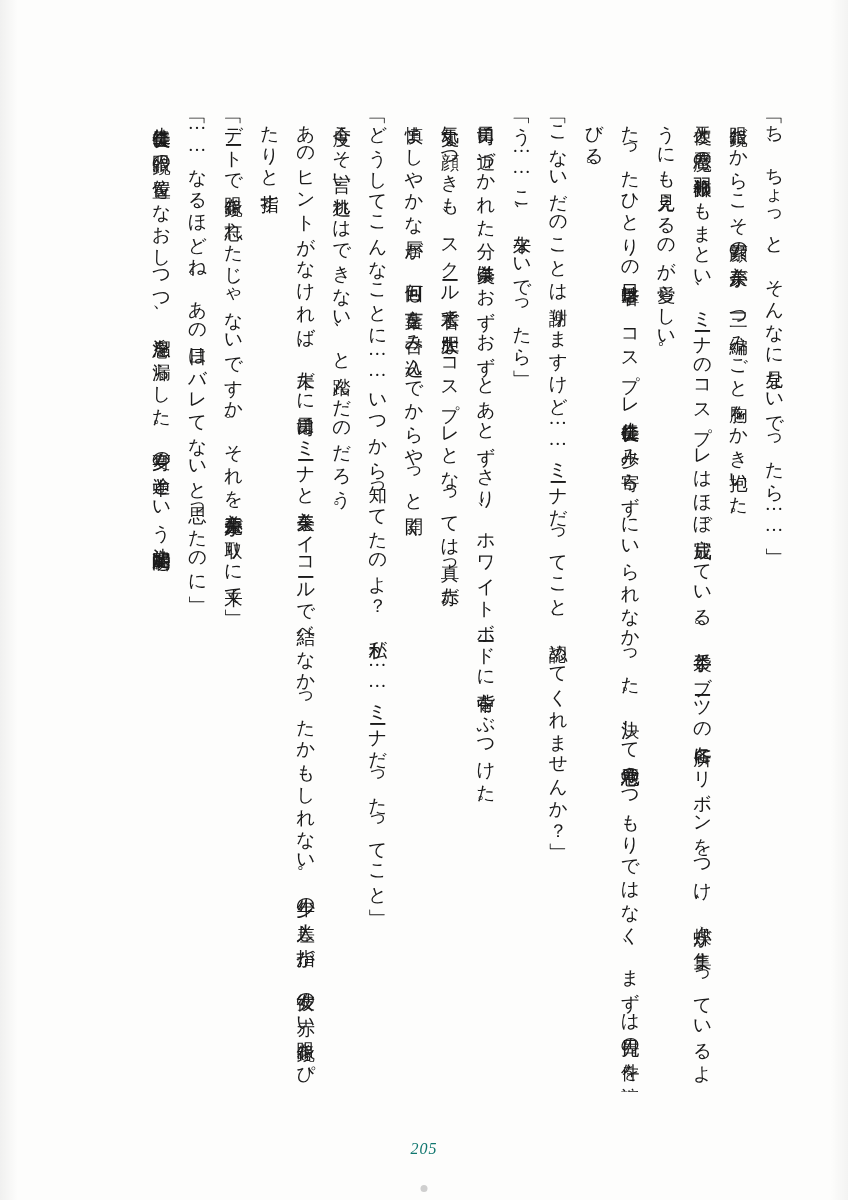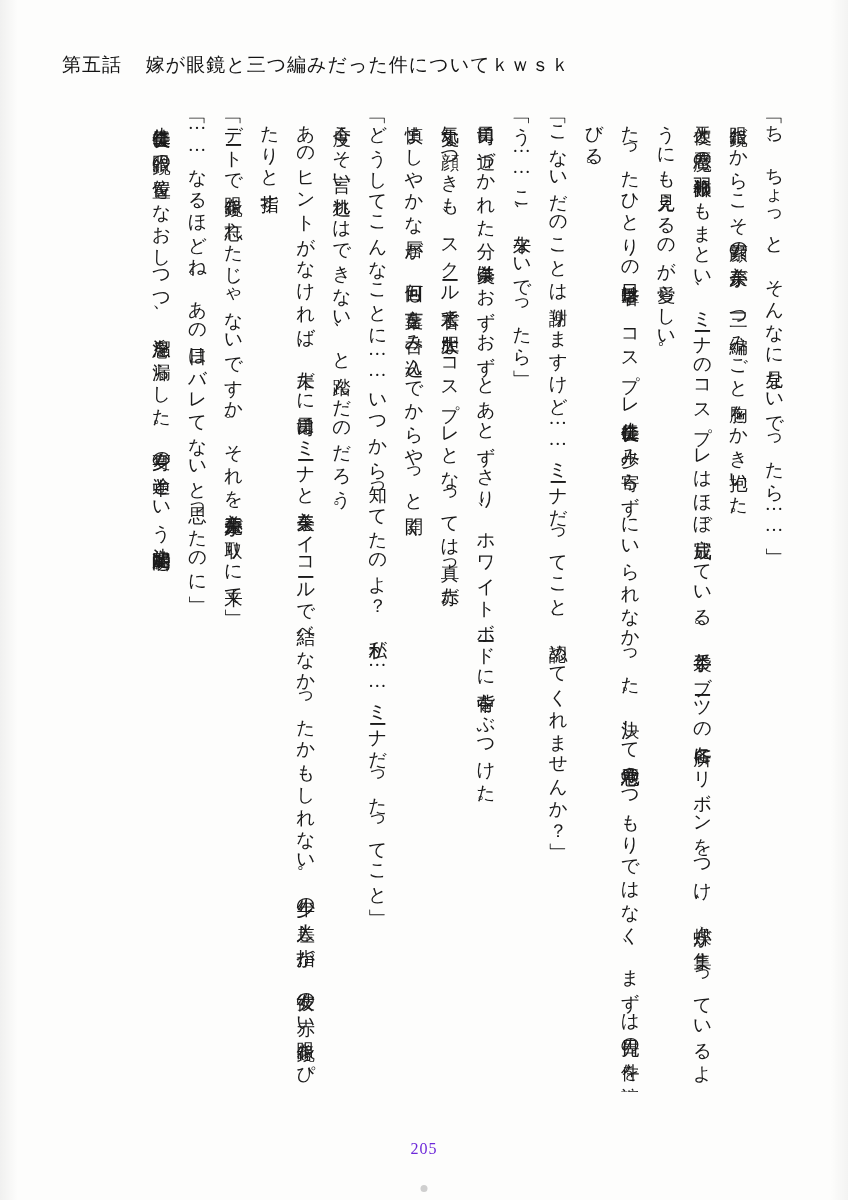--- a/index.html
+++ b/index.html
@@ -55,22 +55,23 @@
     padding: 0;
     text-indent: 0;
   }
   .page-number {
     position: absolute;
     bottom: 42px;
     left: 0;
     right: 0;
     text-align: center;
     font-size: 16px;
-    color: #6d28d9;
+    color: #0f766e;
     letter-spacing: 1px;
+    font-style: italic;
   }
   .spine-dot {
     position: absolute;
     bottom: 8px;
     left: 50%;
     transform: translateX(-50%);
     width: 7px;
     height: 7px;
     border-radius: 50%;
     background: #cfcfcf;
@@ -88,24 +89,20 @@
     width: 18px;
     background: linear-gradient(to left, rgba(0,0,0,0.04), rgba(0,0,0,0));
     pointer-events: none;
   }
 </style>
 </head>
 <body>
 
 <div class="page">
 
-  <div class="running-head">
-    <span class="chap-no">第五話</span>
-    <span>嫁が眼鏡と三つ編みだった件についてｋｗｓｋ</span>
-  </div>
 
   <div class="body-area">
     <p>「ち、ちょっと、そんなに見ないでったら……」</p>
     <p>眼鏡だからこそ素顔の美奈が、三つ編みごと胸をかき抱いた。</p>
     <p>天使と悪魔の羽根飾りもまとい、ミーナのコスプレはほぼ完成している。手袋とブーツの各所にリボンをつけ、蝶々が集まっているようにも見えるのが愛らしい。</p>
     <p>たったひとりの目撃者は、コスプレ生徒会長に歩み寄らずにいられなかった。決して意地悪のつもりではなく、まずは先日の件を詫びる。</p>
     <p>「こないだのことは謝りますけど……ミーナだってこと、認めてくれませんか？」</p>
     <p>「う……こ、来ないでったら」</p>
     <p>勇司に近づかれた分、美奈はおずおずとあとずさり、ホワイトボードに背中をぶつけた。</p>
     <p>気丈な顔つきも、スクール水着で大胆なコスプレとなっては真っ赤だ。</p>

